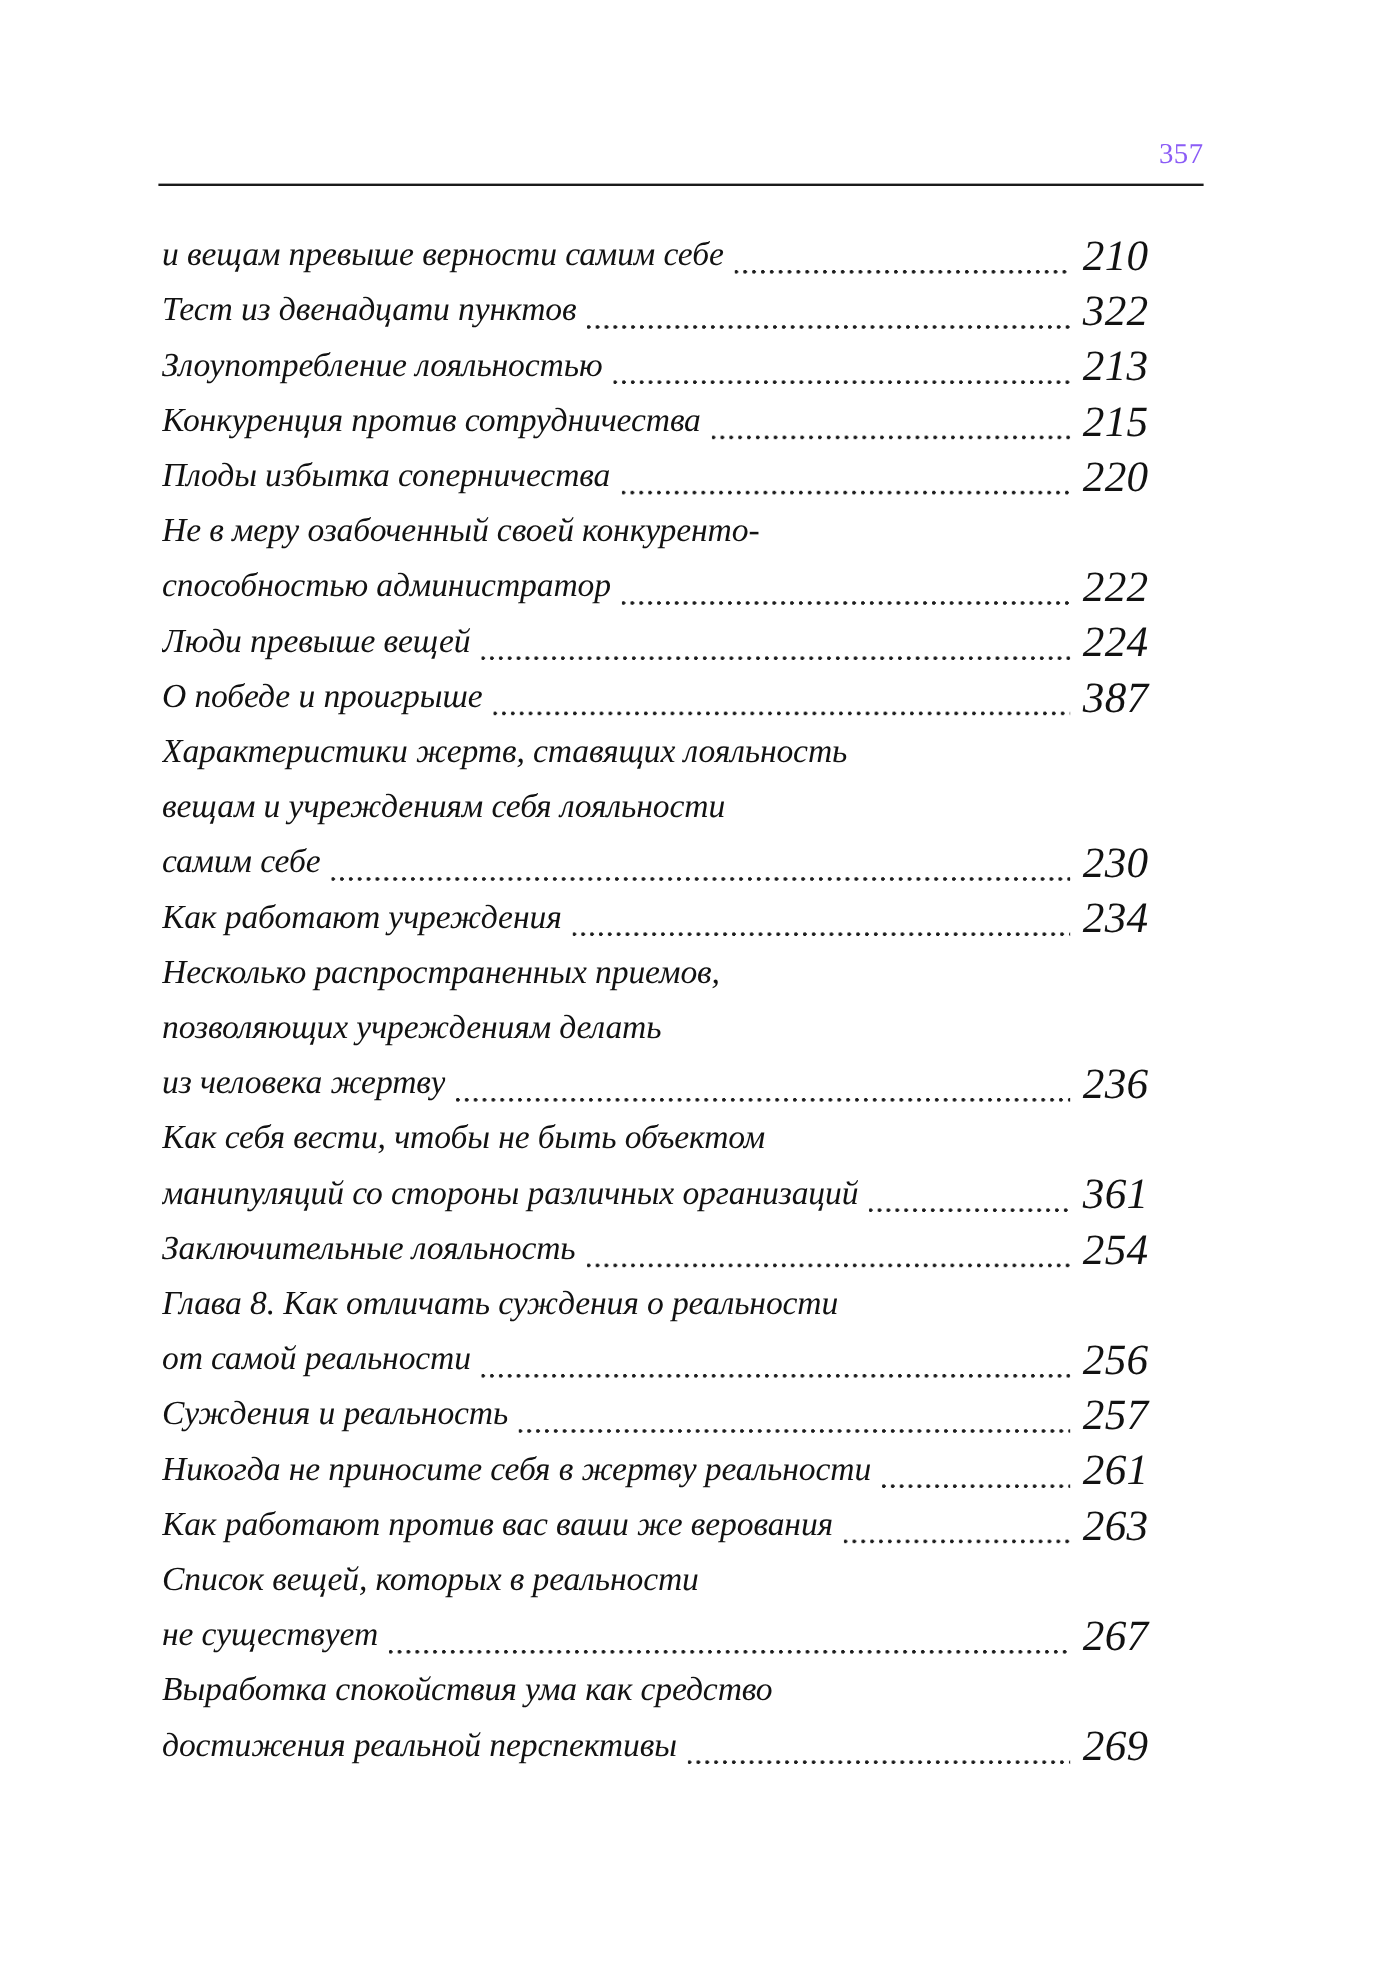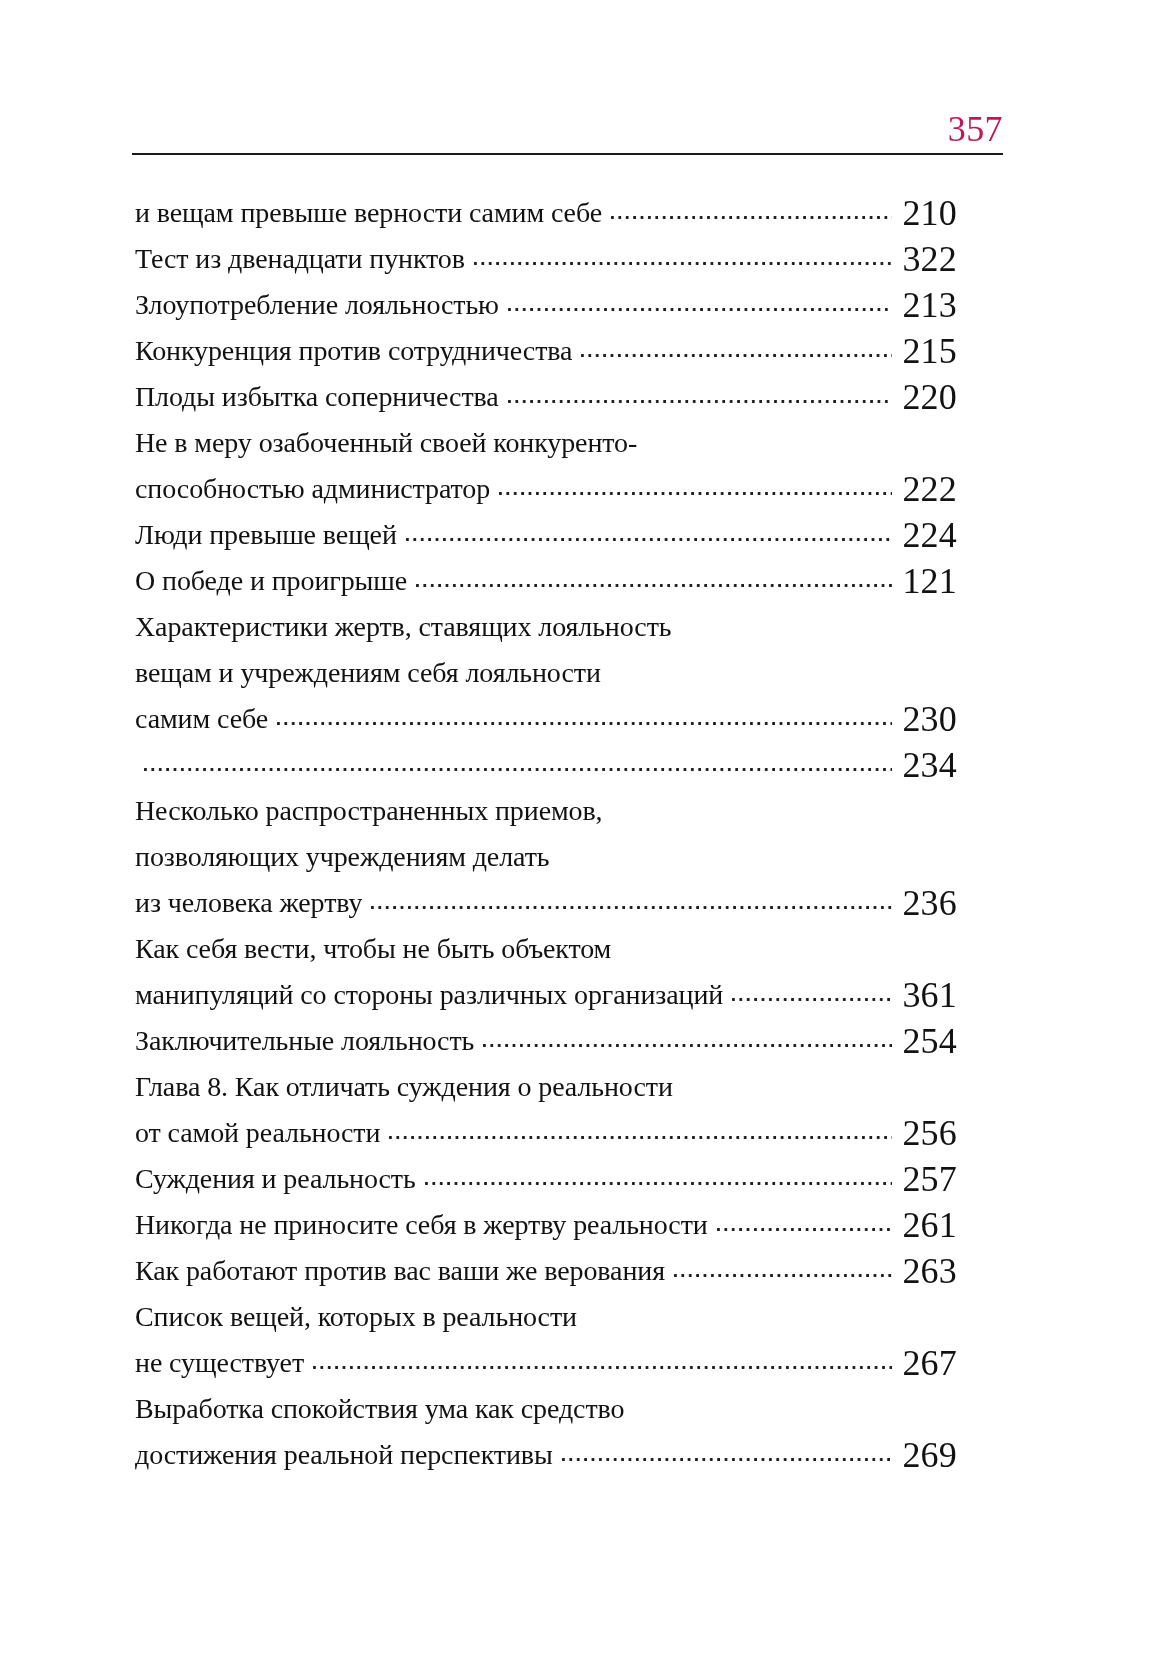--- a/index.html
+++ b/index.html
@@ -30,24 +30,24 @@
   
   .header {
     position: absolute;
     left: 132px;
     top: 112px;
     width: 871px;
   }
   .folio {
     display: block;
     text-align: right;
-    font-size: 36px;
+    font-size: 24px;
     line-height: 34px;
     letter-spacing: 0.4px;
-    color: #be185d;
+    color: #8b5cf6;
   }
   .header-rule {
     margin-top: 7px;
     width: 871px;
     height: 2px;
     background: #1a1a1a;
   }
 
   
   .toc {
@@ -58,26 +58,27 @@
   }
 
   .toc-entry {
     display: block;
     margin: 0;
     padding: 0;
   }
 
   .toc-line {
     display: flex;
-    align-items: center;
+    align-items: flex-end;
     width: 100%;
     height: 46px;
     font-size: 28px;
     line-height: 46px;
     white-space: nowrap;
+    font-style: italic;
   }
 
   .toc-title {
     flex: 0 1 auto;
     letter-spacing: -0.1px;
     overflow: hidden;
   }
 
   .leader {
     flex: 1 1 auto;
@@ -175,21 +176,21 @@
         <div class="toc-line">
           <span class="toc-title">Люди превыше вещей</span>
           <span class="leader"></span>
           <span class="toc-page">224</span>
         </div>
       </div>
       <div class="toc-entry">
         <div class="toc-line">
           <span class="toc-title">О победе и проигрыше</span>
           <span class="leader"></span>
-          <span class="toc-page">121</span>
+          <span class="toc-page">387</span>
         </div>
       </div>
       <div class="toc-entry">
         <div class="toc-line cont-only">
           <span class="toc-title">Характеристики жертв, ставящих лояльность</span>
           <span class="leader"></span>
           <span class="toc-page">230</span>
         </div>
         <div class="toc-line cont-only">
           <span class="toc-title">вещам и учреждениям себя лояльности</span>
@@ -197,20 +198,21 @@
           <span class="toc-page">230</span>
         </div>
         <div class="toc-line">
           <span class="toc-title">самим себе</span>
           <span class="leader"></span>
           <span class="toc-page">230</span>
         </div>
       </div>
       <div class="toc-entry">
         <div class="toc-line">
+          <span class="toc-title">Как работают учреждения</span>
           <span class="leader"></span>
           <span class="toc-page">234</span>
         </div>
       </div>
       <div class="toc-entry">
         <div class="toc-line cont-only">
           <span class="toc-title">Несколько распространенных приемов,</span>
           <span class="leader"></span>
           <span class="toc-page">236</span>
         </div>

